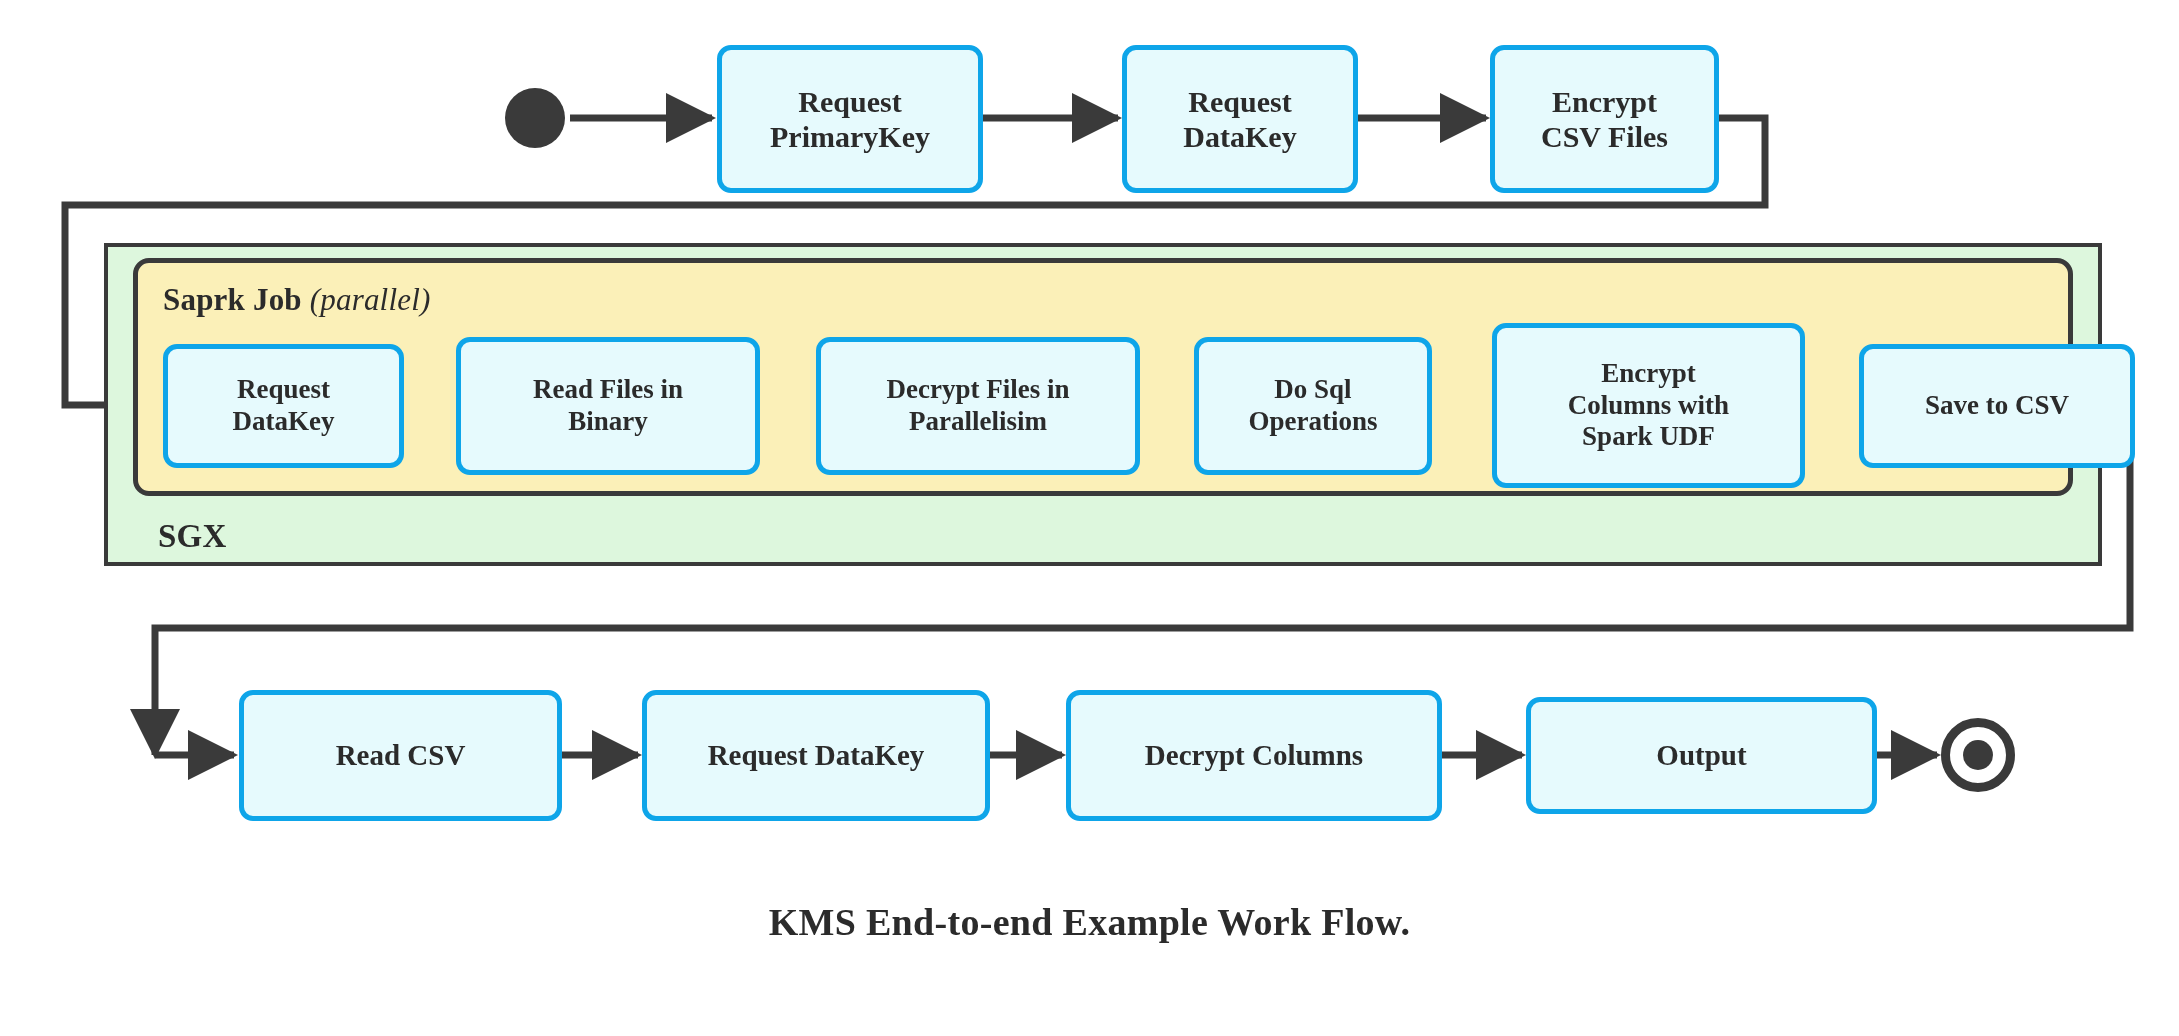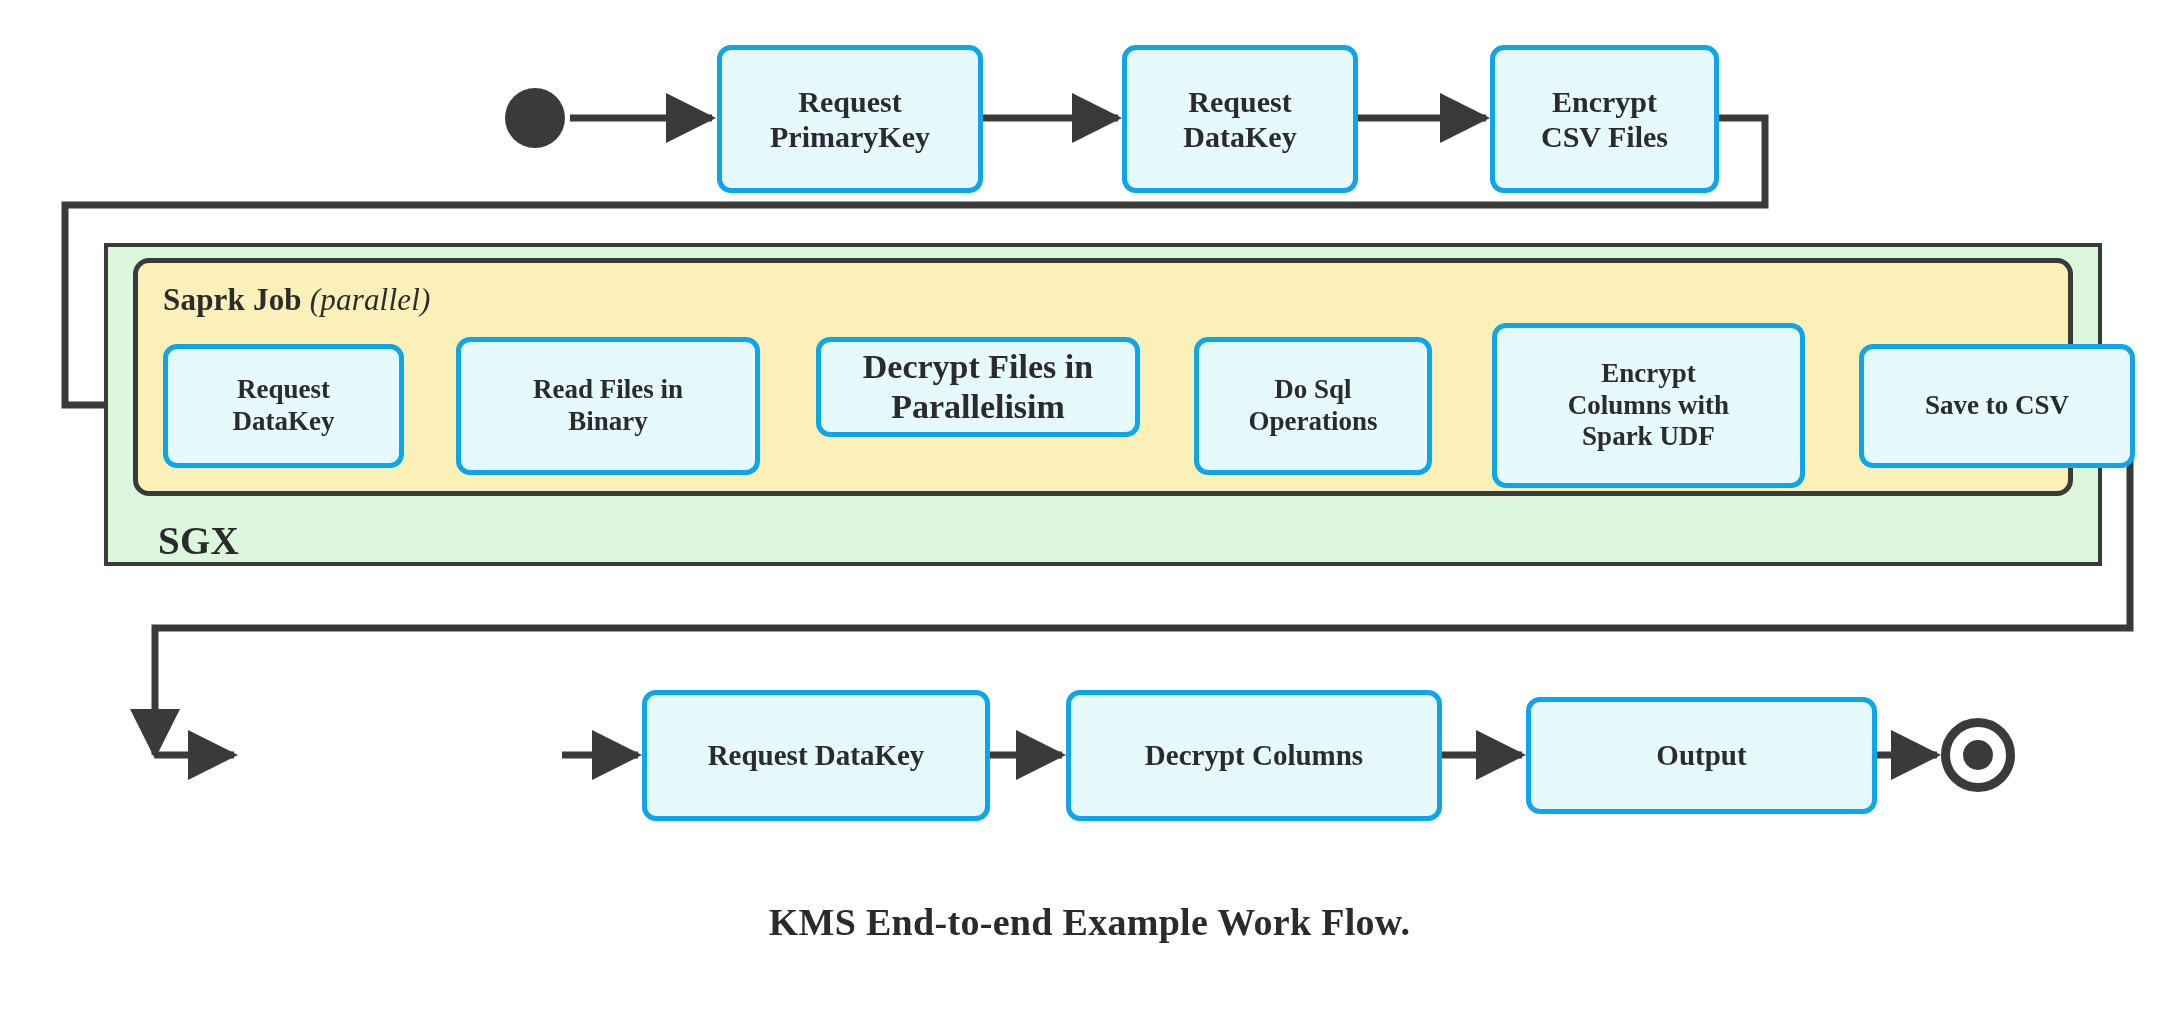--- a/index.html
+++ b/index.html
@@ -155,21 +155,21 @@
 
   <div class="node" style="left:1490px; top:45px; width:229px; height:148px; font-size:30px;">
     <div>
       <span>Encrypt</span>
       <span>CSV Files</span>
     </div>
   </div>
 
   <div class="region region-sgx" style="left:104px; top:243px; width:1998px; height:323px;">
   </div>
-  <div class="region-label" style="left:158px; top:518px; font-size:39px;">
+  <div class="region-label" style="left:158px; top:518px; font-size:33px;">
     <span>SGX</span>
   </div>
 
   <div class="region region-spark" style="left:133px; top:258px; width:1940px; height:238px;">
   </div>
   <div class="region-label" style="left:163px; top:282px; font-size:31px;">
     <span>Saprk Job</span>
     <span class="ital">(parallel)</span>
   </div>
 
@@ -180,21 +180,21 @@
     </div>
   </div>
 
   <div class="node" style="left:456px; top:337px; width:304px; height:138px; font-size:27px;">
     <div>
       <span>Read Files in</span>
       <span>Binary</span>
     </div>
   </div>
 
-  <div class="node" style="left:816px; top:337px; width:324px; height:100px; font-size:34px;">
+  <div class="node" style="left:816px; top:337px; width:324px; height:138px; font-size:27px;">
     <div>
       <span>Decrypt Files in</span>
       <span>Parallelisim</span>
     </div>
   </div>
 
   <div class="node" style="left:1194px; top:337px; width:238px; height:138px; font-size:27px;">
     <div>
       <span>Do Sql</span>
       <span>Operations</span>
@@ -208,20 +208,25 @@
       <span>Spark UDF</span>
     </div>
   </div>
 
   <div class="node" style="left:1859px; top:344px; width:276px; height:124px; font-size:27px;">
     <div>
       <span>Save to CSV</span>
     </div>
   </div>
 
+  <div class="node" style="left:239px; top:690px; width:323px; height:131px; font-size:29px;">
+    <div>
+      <span>Read CSV</span>
+    </div>
+  </div>
 
   <div class="node" style="left:642px; top:690px; width:348px; height:131px; font-size:29px;">
     <div>
       <span>Request DataKey</span>
     </div>
   </div>
 
   <div class="node" style="left:1066px; top:690px; width:376px; height:131px; font-size:29px;">
     <div>
       <span>Decrypt Columns</span>

